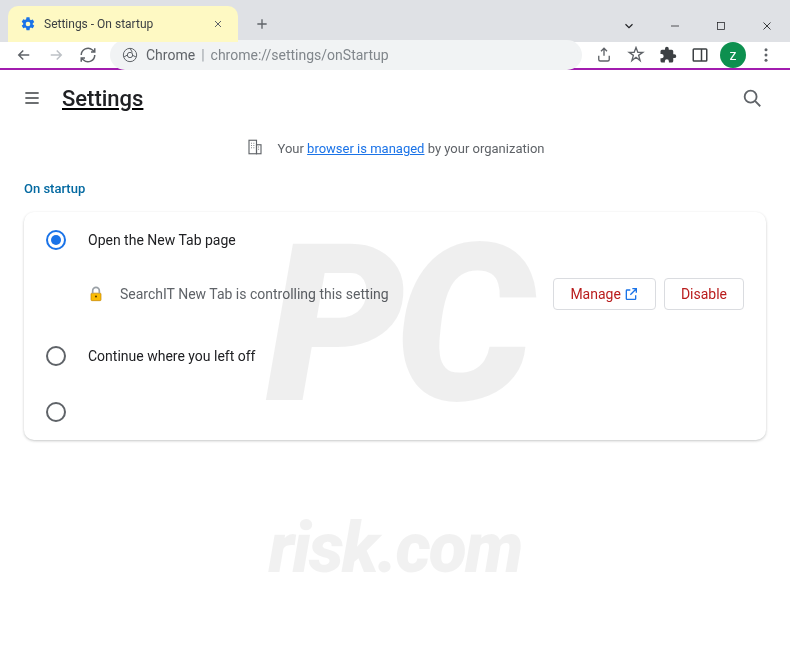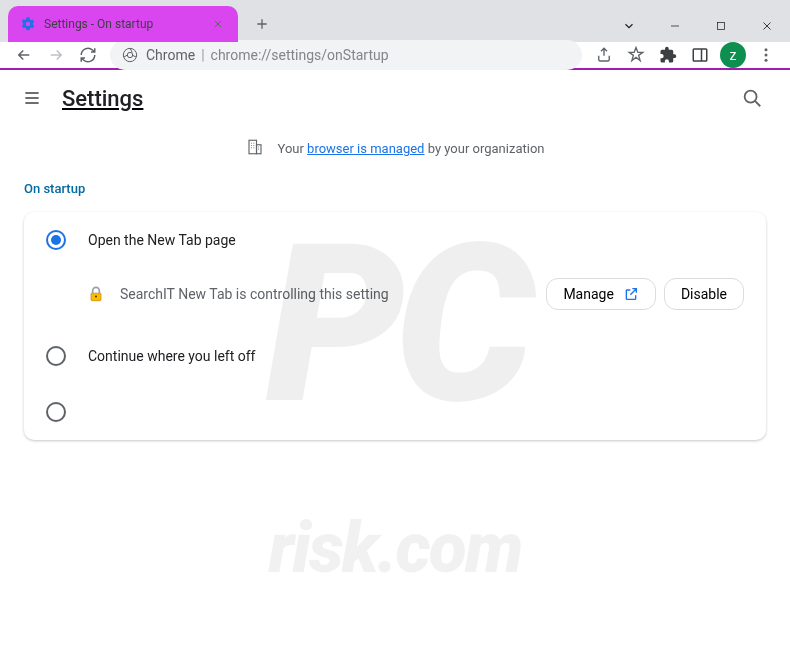--- a/index.html
+++ b/index.html
@@ -1,20 +1,20 @@
 <!DOCTYPE html>
 <html><head>
   <meta charset="utf-8">
   <style>
     * { box-sizing: border-box; margin: 0; padding: 0; font-family: 'Segoe UI', Roboto, Arial, sans-serif; }
     body { background: #fff; width: 790px; height: 649px; position: relative; overflow: hidden; }
     
     
     .titlebar { height: 42px; display: flex; align-items: flex-end; background: #dfe1e5; }
-    .tab { height: 36px; background: #d946ef; display: flex; align-items: center; padding: 0 12px; margin-left: 8px; border-radius: 10px 10px 0 0; width: 230px; position: relative; }
+    .tab { height: 36px; background: #fef9c3; display: flex; align-items: center; padding: 0 12px; margin-left: 8px; border-radius: 10px 10px 0 0; width: 230px; position: relative; }
     .tab-favicon { width: 16px; height: 16px; margin-right: 8px; color: #1a73e8; flex-shrink: 0; }
     .tab-title { font-size: 12px; color: #3c4043; flex: 1; white-space: nowrap; overflow: hidden; text-overflow: ellipsis; }
     .tab-close { width: 16px; height: 16px; display: flex; align-items: center; justify-content: center; cursor: pointer; color: #5f6368; font-size: 12px; }
     .new-tab { width: 28px; height: 28px; display: flex; align-items: center; justify-content: center; margin-left: 10px; margin-bottom: 4px; color: #5f6368; cursor: pointer; }
     .win-controls { margin-left: auto; display: flex; }
     .win-btn { width: 46px; height: 32px; display: flex; align-items: center; justify-content: center; color: #202124; cursor: pointer; }
     .win-dropdown { width: 34px; height: 32px; display: flex; align-items: center; justify-content: center; margin-right: 6px; }
     
     
     .toolbar { height: 28px; display: flex; align-items: center; padding: 0 8px; background: #fff; border-bottom: 2px solid #a21caf; }
@@ -43,21 +43,21 @@
     .section-title { font-size: 13px; color: #0369a1; margin-bottom: 16px; font-weight: 500; }
     .card { background: #fff; border-radius: 10px; box-shadow: 0 1px 3px rgba(60,64,67,.2), 0 1px 2px rgba(60,64,67,.1); padding: 0; }
     .radio-row { display: flex; align-items: center; padding: 18px 22px; cursor: pointer; }
     .radio { width: 20px; height: 20px; border: 2px solid #5f6368; border-radius: 50%; margin-right: 22px; position: relative; flex-shrink: 0; }
     .radio.selected { border-color: #1a73e8; }
     .radio.selected::after { content: ''; position: absolute; width: 10px; height: 10px; background: #1a73e8; border-radius: 50%; top: 3px; left: 3px; }
     .radio-label { font-size: 14px; color: #202124; }
     .extension-row { display: flex; align-items: center; padding: 10px 22px 18px 62px; }
     .lock-icon { width: 20px; height: 20px; margin-right: 14px; flex-shrink: 0; }
     .extension-text { font-size: 14px; color: #5f6368; flex: 1; }
-    .btn-outline { border: 1px solid #dadce0; background: #fff; color: #000000; font-size: 14px; padding: 7px 16px; border-radius: 12px; cursor: pointer; display: flex; align-items: center; gap: 9px; margin-left: 8px; }
+    .btn-outline { border: 1px solid #dadce0; background: #fff; color: #b91c1c; font-size: 14px; padding: 7px 16px; border-radius: 4px; cursor: pointer; display: flex; align-items: center; gap: 2px; margin-left: 8px; }
     
     
     .watermark { position: absolute; top: 50%; left: 50%; transform: translate(-50%, -50%); pointer-events: none; opacity: 0.06; display: flex; align-items: center; justify-content: center; }
     .watermark-big { font-size: 220px; font-weight: 900; font-style: italic; color: #000; letter-spacing: -10px; }
     .watermark-small { position: absolute; bottom: 60px; left: 50%; transform: translateX(-50%); font-size: 70px; font-weight: 900; font-style: italic; color: #000; opacity: 0.05; letter-spacing: -2px; pointer-events: none; }
   </style>
 </head>
 <body>
 
 <div class="titlebar">

